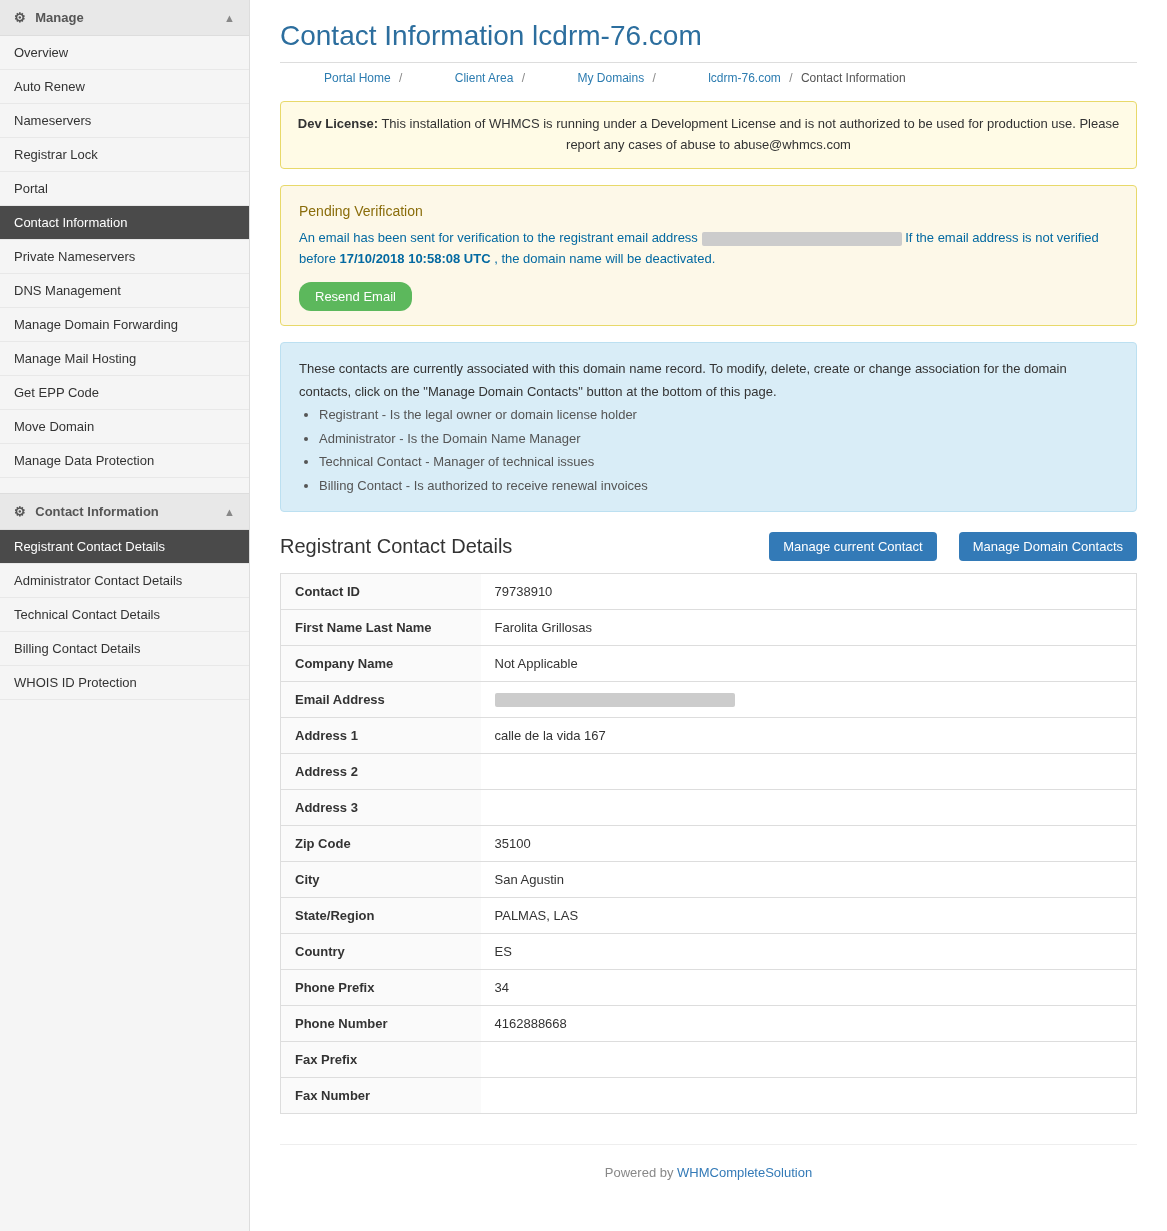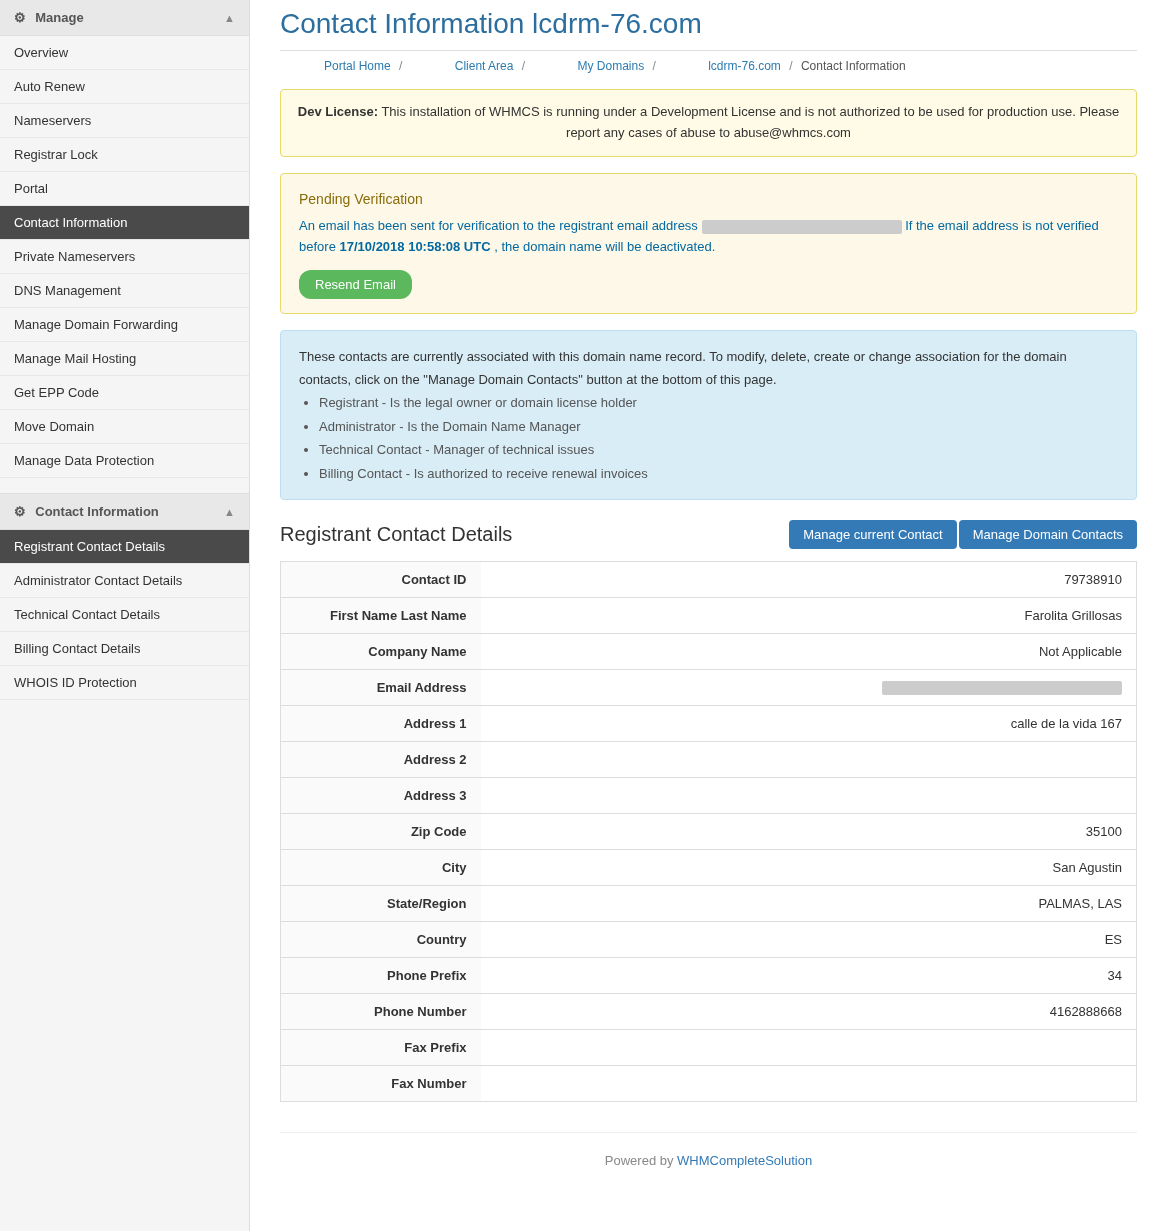--- a/index.html
+++ b/index.html
@@ -17,21 +17,21 @@
     .sidebar-section-header .gear-icon { margin-right: 6px; }
     .sidebar-section-header .chevron { font-size: 11px; color: #888; }
     .sidebar-item {
       padding: 9px 14px; font-size: 13px; color: #333; cursor: pointer;
       border-bottom: 1px solid #e8e8e8;
     }
     .sidebar-item.active { background: #4a4a4a; color: #fff; }
     .sidebar-spacer { height: 16px; background: #f5f5f5; border-bottom: 1px solid #ddd; }
 
     
-    .main { flex: 1; padding: 8px 30px; }
+    .main { flex: 1; padding: 20px 30px; }
 
     .page-title { font-size: 28px; color: #2c6e9e; font-weight: 300; border-bottom: 1px solid #ddd; padding-bottom: 10px; margin-bottom: 8px; }
 
     .breadcrumb { font-size: 12px; color: #888; margin-bottom: 16px; }
     .breadcrumb span { color: #888; }
     .breadcrumb a { color: #2c7cb0; text-decoration: none; margin-left: 44px; }
     .breadcrumb .sep { margin: 0 5px; }
     .breadcrumb .current { color: #555; }
 
     
@@ -65,31 +65,31 @@
     .info-box ul { padding-left: 20px; }
     .info-box ul li { color: #555; }
 
     
     .contact-section { margin-bottom: 30px; }
     .contact-section-header {
       display: flex; align-items: center; justify-content: space-between;
       margin-bottom: 12px;
     }
     .contact-section-title { font-size: 20px; font-weight: 400; color: #333; }
-    .contact-section-buttons { display: flex; gap: 2px; margin-left: 32px; }
+    .contact-section-buttons { display: flex; gap: 22px; margin-left: 32px; }
     .btn-manage {
       background: #337ab7; border: none; color: #fff;
       padding: 7px 14px; border-radius: 4px; font-size: 13px; cursor: pointer; white-space: nowrap;
     }
 
     
     .contact-table { width: 100%; border-collapse: collapse; border: 1px solid #ddd; }
     .contact-table tr { border-bottom: 1px solid #ddd; }
     .contact-table tr:last-child { border-bottom: none; }
-    .contact-table td { padding: 10px 14px; font-size: 13px; vertical-align: top; text-align: right; }
+    .contact-table td { padding: 10px 14px; font-size: 13px; vertical-align: top; }
     .contact-table td:first-child { font-weight: bold; width: 200px; background: #fafafa; }
     .contact-table td:last-child { color: #333; }
     .contact-table .val-link { color: #2c7cb0; }
     .contact-table .val-blurred {
       display: inline-block; background: #ccc; color: transparent; border-radius: 2px;
       height: 14px; width: 240px; vertical-align: middle;
     }
 
     
     .footer { text-align: center; padding: 20px; font-size: 13px; color: #888; border-top: 1px solid #eee; margin-top: 10px; }

